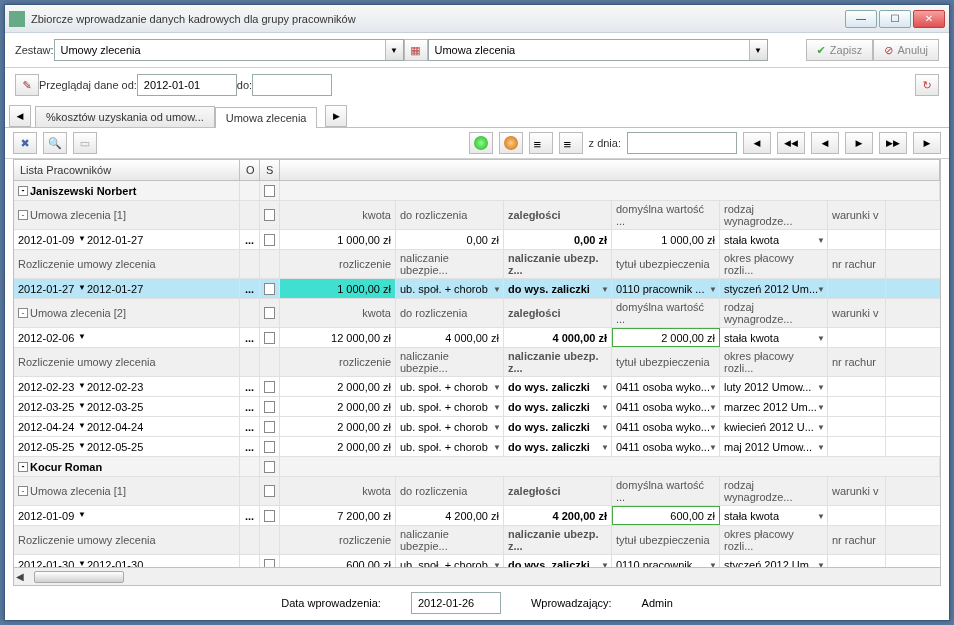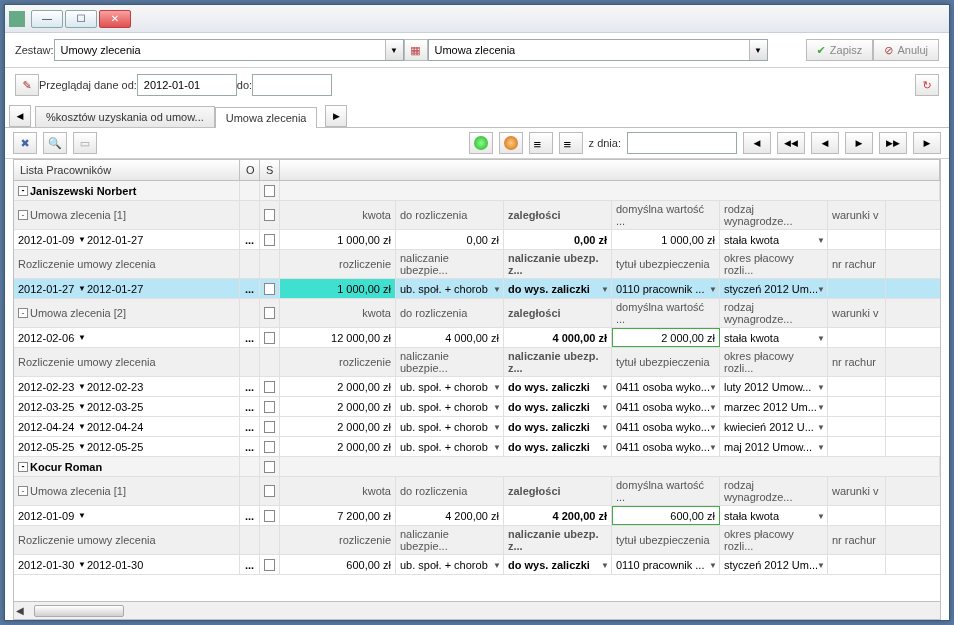--- a/index.html
+++ b/index.html
@@ -49,21 +49,21 @@
 .dd4 { width:108px; }
 .dd5 { width:58px; }
 .hdr { background:#f0f0f0; color:#555; }
 .grp { background:#f4f4f4; font-weight:bold; }
 .sel { background:#b8e6f7; }
 .hilite { background:#40e0d0; }
 .greenbox { outline:1px solid #4a4; outline-offset:-1px; }
 .chk { width:12px; height:12px; border:1px solid #888; background:#fff; display:inline-block; }
 .ddarrow { position:absolute; right:2px; top:50%; transform:translateY(-50%); font-size:8px; color:#555; cursor:pointer;}
 .dateedit { display:flex; gap:1px; align-items:center;}
-.dateedit .d1 { width:68px; display:flex;align-items:center; }
+.dateedit .d1 { width:68px; display:flex;align-items:flex-start; }
 .dateedit .d1 .da { font-size:8px; margin-left:auto; cursor:pointer;}
 .dateedit .d2 { width:68px; }
 .footer { padding:6px 0; display:flex; justify-content:center; gap:30px; align-items:center; }
 .hsbar { height:18px; background:#f0f0f0; border-top:1px solid #c0c0c0; display:flex; align-items:center; padding:0 2px;}
 .hsbar .thumb { width:90px; height:12px; background:linear-gradient(#fff,#d0d0d0); border:1px solid #aaa; border-radius:2px; margin-left:10px;}
 .tiny { font-size:10px; color:#444;}
 .treerow { display:flex; align-items:center; gap:2px;}
 .expander { width:10px; height:10px; border:1px solid #888; display:flex;align-items:center;justify-content:center; font-size:9px; line-height:1; background:#fff; cursor:pointer;}
 .indent1 { padding-left:18px;}
 .indent2 { padding-left:34px;}
@@ -73,20 +73,21 @@
 .baricon { display:inline-block;width:14px;height:12px; }
 .baricon::before { content:"≡"; font-size:13px;}
 </style>
 </head>
 <body>
 
 <div class="window">
 
   <div class="titlebar">
     <span class="icon"></span>
+    <span class="title">Zbiorcze wprowadzanie danych kadrowych dla grupy pracowników</span>
     <div class="winbtns">
       <div class="winbtn">—</div>
       <div class="winbtn">☐</div>
       <div class="winbtn close">✕</div>
     </div>
   </div>
 
   <div class="toolbar">
     <span class="lbl">Zestaw:</span>
     <div class="combo" style="width:350px">
@@ -575,14 +576,20 @@
         <div class="c dd5"></div>
       </div>
 
     </div>
     <div class="hsbar">
       <span class="tiny">◀</span>
         <div class="thumb"></div>
     </div>
   </div>
 
+  <div class="footer">
+    <span>Data wprowadzenia:</span>
+    <input class="txtin" style="width: 90px;" value="2012-01-26">
+    <span>Wprowadzający:</span>
+    <span>Admin</span>
+  </div>
 
 </div>
 
 </body></html>

